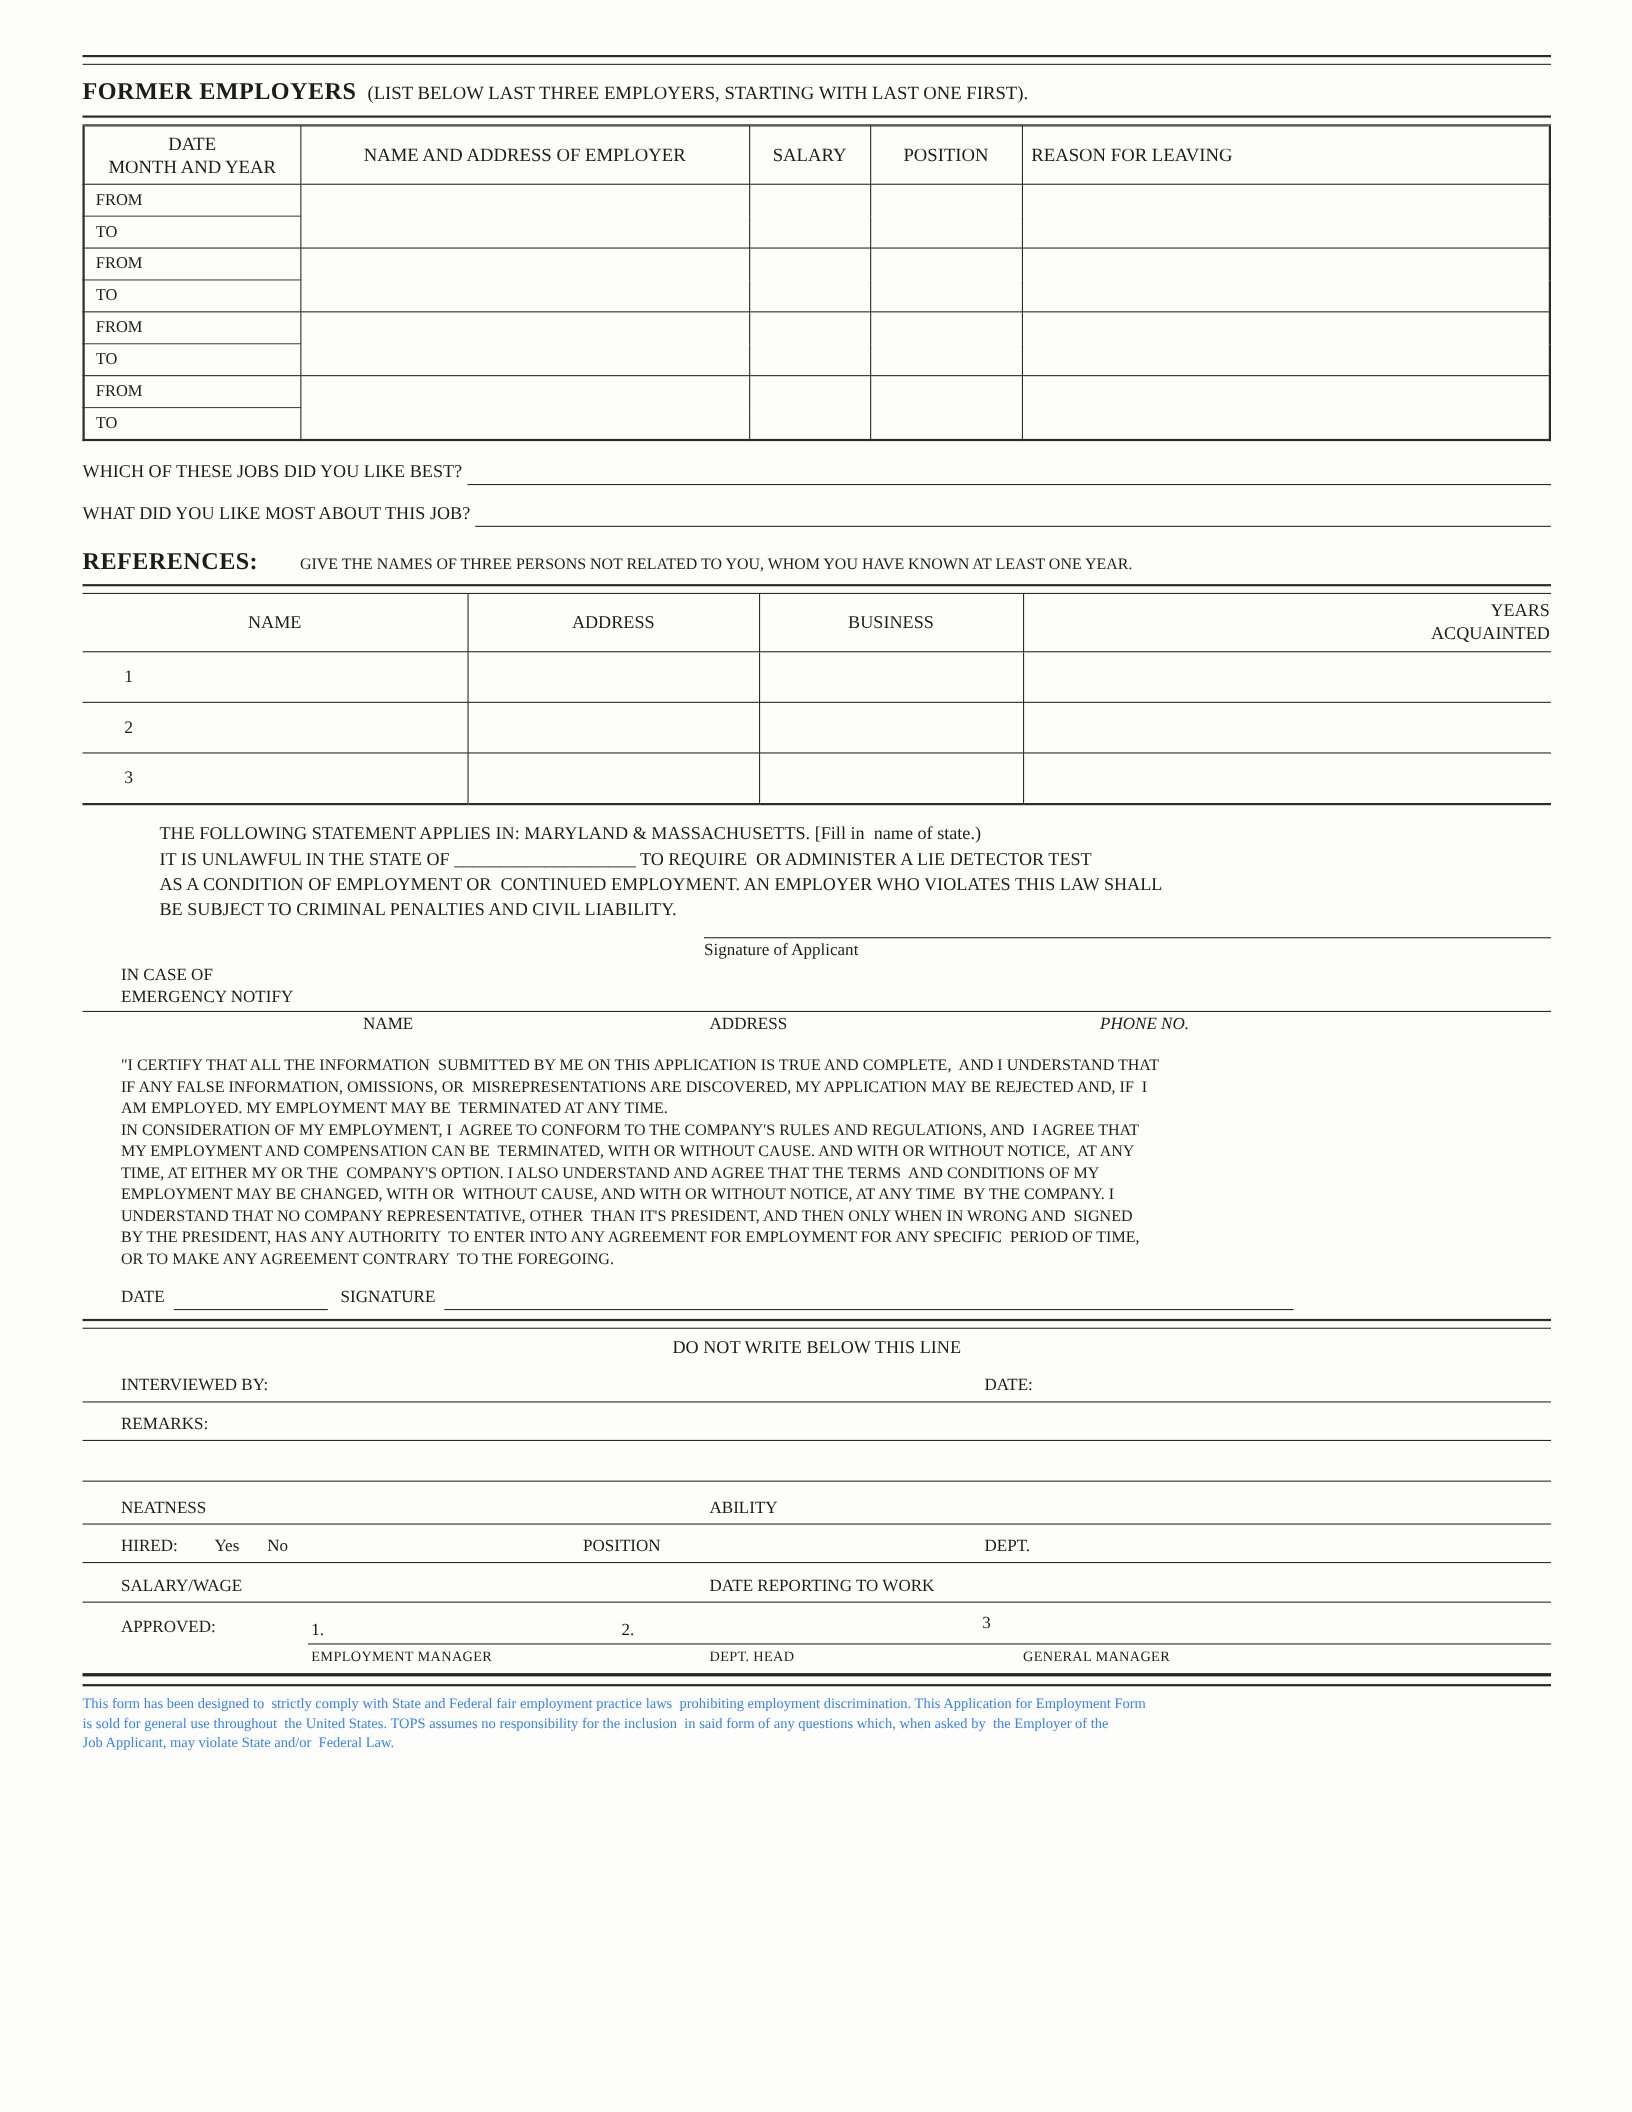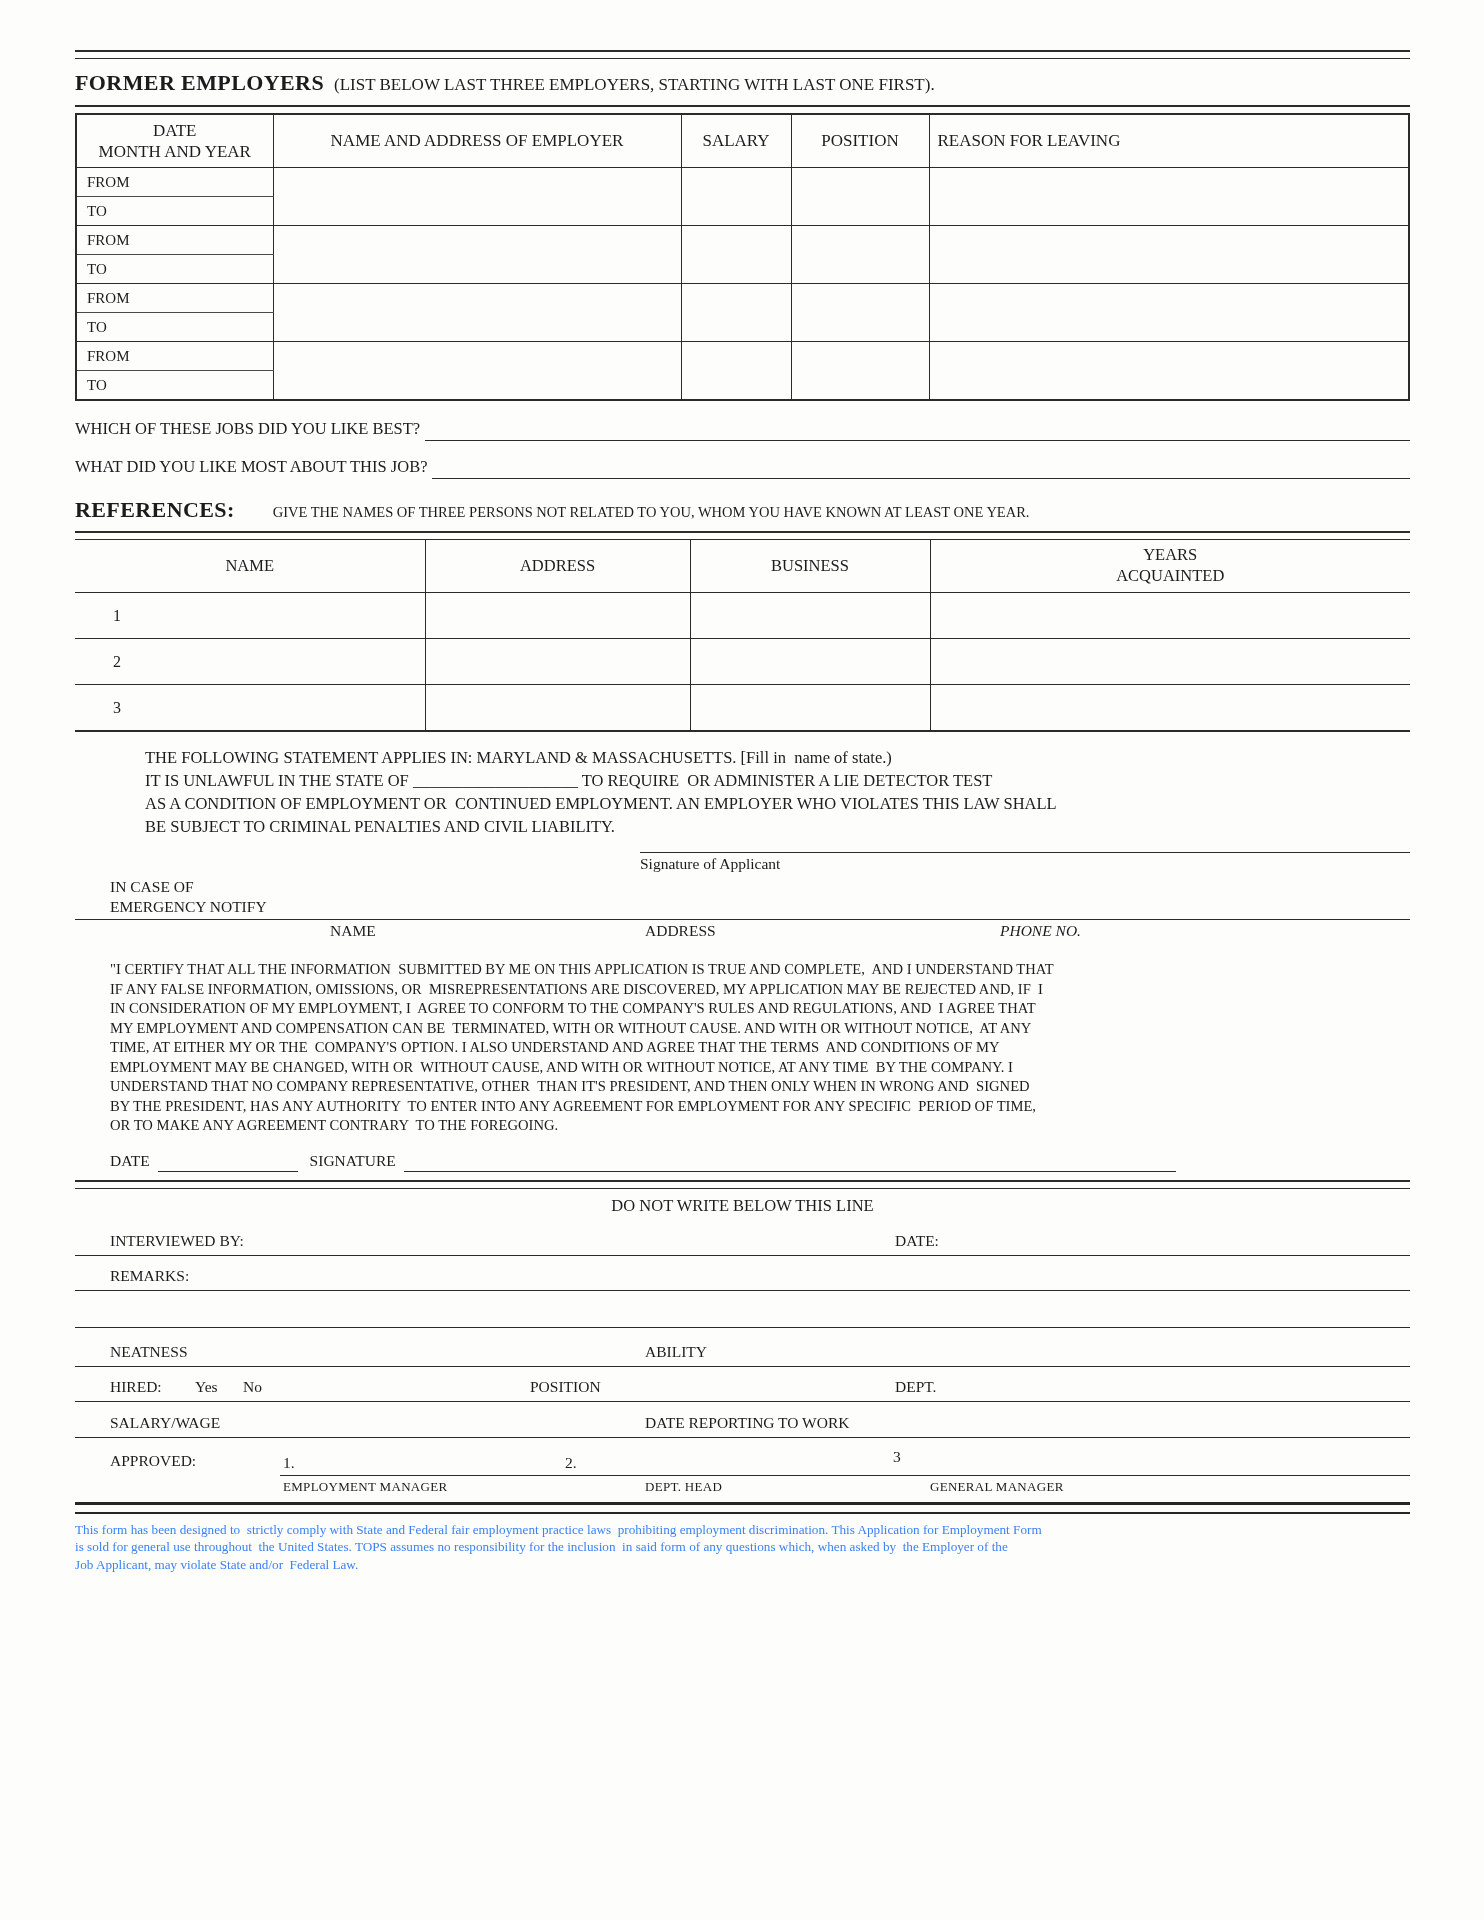--- a/index.html
+++ b/index.html
@@ -32,21 +32,21 @@
   .q-label{white-space:nowrap;padding-right:5px;line-height:24px;}
   .q-fill{flex:1;border-bottom:1.5px solid #2b2b2b;height:100%;}
 
   .ref-header{display:flex;align-items:baseline;margin-top:18px;padding-bottom:8px;white-space:nowrap;}
   .ref-title{font-size:22px;font-weight:bold;letter-spacing:.4px;}
   .ref-sub{font-size:14.5px;margin-left:38px;}
   .ref-table th{font-weight:normal;font-size:16.5px;height:50px;text-align:center;vertical-align:middle;
                 border:1.5px solid #2b2b2b;border-top:none;}
   .ref-table td{height:43px;font-size:16px;vertical-align:middle;border:1.5px solid #2b2b2b;}
   .ref-table th:first-child,.ref-table td:first-child{border-left:none;}
-  .ref-table th:last-child,.ref-table td:last-child{border-right:none;}
+  .ref-table th:last-child,.ref-table td:last-child{border-right:none;text-align:right;}
   .ref-table tr:last-child td{border-bottom:2px solid #2b2b2b;}
   .ref-num{padding-left:38px;}
 
   .lie-block{margin-top:14px;margin-left:70px;font-size:16.5px;line-height:23px;}
   .lie-line{white-space:pre;}
 
   .sig-block{margin-left:565px;margin-top:14px;width:770px;}
   .sig-rule{border-top:1.5px solid #2b2b2b;height:0;}
   .sig-label{font-size:15.5px;padding-top:2px;}
 
@@ -247,20 +247,21 @@
     </div>
     <div class="emg-labels">
       <span class="emg-name">NAME</span>
       <span class="emg-address">ADDRESS</span>
       <span class="emg-phone">PHONE NO.</span>
     </div>
 
     <div class="cert-block">
       <div class="cert-line">"I CERTIFY THAT ALL THE INFORMATION  SUBMITTED BY ME ON THIS APPLICATION IS TRUE AND COMPLETE,  AND I UNDERSTAND THAT</div>
       <div class="cert-line">IF ANY FALSE INFORMATION, OMISSIONS, OR  MISREPRESENTATIONS ARE DISCOVERED, MY APPLICATION MAY BE REJECTED AND, IF  I</div>
+      <div class="cert-line">AM EMPLOYED. MY EMPLOYMENT MAY BE  TERMINATED AT ANY TIME.</div>
       <div class="cert-line">IN CONSIDERATION OF MY EMPLOYMENT, I  AGREE TO CONFORM TO THE COMPANY'S RULES AND REGULATIONS, AND  I AGREE THAT</div>
       <div class="cert-line">MY EMPLOYMENT AND COMPENSATION CAN BE  TERMINATED, WITH OR WITHOUT CAUSE. AND WITH OR WITHOUT NOTICE,  AT ANY</div>
       <div class="cert-line">TIME, AT EITHER MY OR THE  COMPANY'S OPTION. I ALSO UNDERSTAND AND AGREE THAT THE TERMS  AND CONDITIONS OF MY</div>
       <div class="cert-line">EMPLOYMENT MAY BE CHANGED, WITH OR  WITHOUT CAUSE, AND WITH OR WITHOUT NOTICE, AT ANY TIME  BY THE COMPANY. I</div>
       <div class="cert-line">UNDERSTAND THAT NO COMPANY REPRESENTATIVE, OTHER  THAN IT'S PRESIDENT, AND THEN ONLY WHEN IN WRONG AND  SIGNED</div>
       <div class="cert-line">BY THE PRESIDENT, HAS ANY AUTHORITY  TO ENTER INTO ANY AGREEMENT FOR EMPLOYMENT FOR ANY SPECIFIC  PERIOD OF TIME,</div>
       <div class="cert-line">OR TO MAKE ANY AGREEMENT CONTRARY  TO THE FOREGOING.</div>
     </div>
 
     <div class="sign-row">

